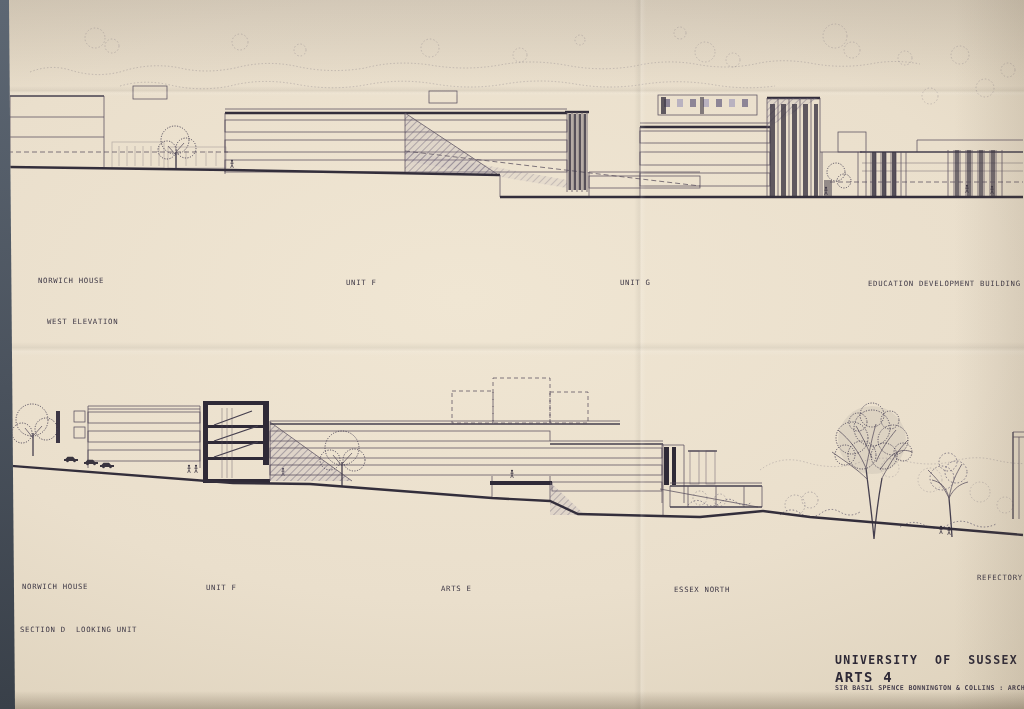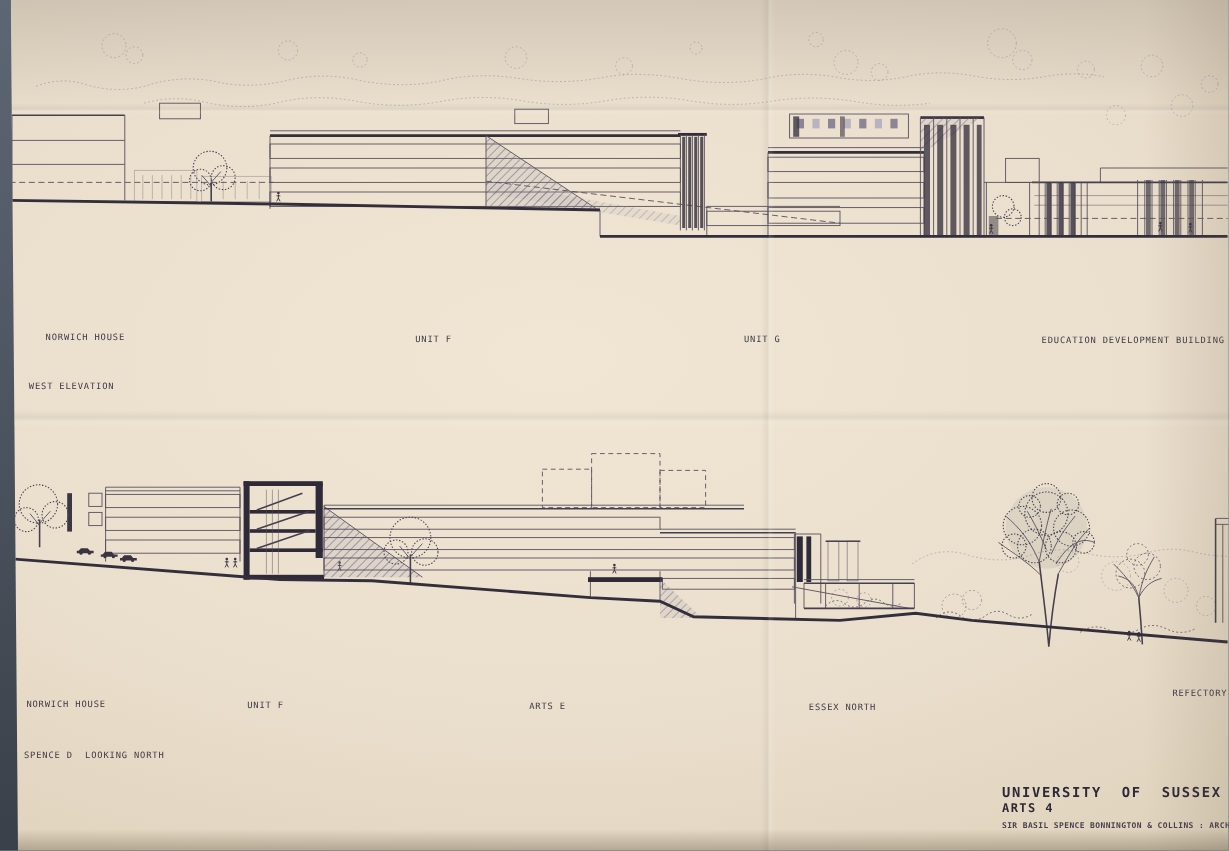--- a/index.html
+++ b/index.html
@@ -38,21 +38,21 @@
   .sketch{stroke:#665e71;stroke-width:0.8;fill:none;stroke-dasharray:1.5 2;}
   .sketchd{stroke:#4a4356;stroke-width:0.9;fill:none;stroke-dasharray:1.2 1.4;}
   .faint{opacity:0.35;}
   .half{opacity:0.55;}
   .lbl{
     position:absolute;color:#3e3846;font-size:7.3px;letter-spacing:0.7px;
     white-space:pre;line-height:1;
   }
   .tb{position:absolute;color:#2e2936;white-space:pre;line-height:1;}
   .tb1{font-size:11.5px;font-weight:bold;letter-spacing:1.4px;}
-  .tb2{font-size:10px;font-weight:bold;letter-spacing:1.2px;}
+  .tb2{font-size:14px;font-weight:bold;letter-spacing:1.2px;}
   .tb3{font-size:6.6px;font-weight:bold;letter-spacing:0.35px;color:#463f4d;}
 </style>
 </head>
 <body>
 
 <div class="stage">
   <div class="paper">
 
     <svg class="art" width="1024" height="709" viewBox="0 0 1024 709">
       <defs>
@@ -360,28 +360,28 @@
         <g>
           <path class="heavy" d="M0,465 L233,483 L310,484 L492,498 L550,501 L578,514 L700,517 L763,511 L810,517 L1023,535"></path>
         </g>
       </g>
     </svg>
 
     <div class="lbl" style="left:38px;top:277px">NORWICH HOUSE</div>
     <div class="lbl" style="left:346px;top:279px">UNIT F</div>
     <div class="lbl" style="left:620px;top:279px">UNIT G</div>
     <div class="lbl" style="left:868px;top:280px">EDUCATION DEVELOPMENT BUILDING</div>
-    <div class="lbl" style="left:24px;top:318px">WEST ELEVATION</div>
+    <div class="lbl" style="left:47px;top:318px">WEST ELEVATION</div>
 
     <div class="lbl" style="left:22px;top:583px">NORWICH HOUSE</div>
     <div class="lbl" style="left:206px;top:584px">UNIT F</div>
     <div class="lbl" style="left:441px;top:585px">ARTS E</div>
     <div class="lbl" style="left:674px;top:586px">ESSEX NORTH</div>
     <div class="lbl" style="left:977px;top:574px">REFECTORY</div>
-    <div class="lbl" style="left:20px;top:626px">SPENCE D  LOOKING NORTH</div>
+    <div class="lbl" style="left:20px;top:626px">SECTION D  LOOKING UNIT</div>
 
     <div>
       <div class="tb tb1" style="left:835px;top:655px">UNIVERSITY  OF  SUSSEX</div>
       <div class="tb tb2" style="left:835px;top:670px">ARTS 4</div>
       <div class="tb tb3" style="left:835px;top:685px">SIR BASIL SPENCE BONNINGTON &amp; COLLINS : ARCHITECTS</div>
     </div>
 
     <div class="overlay shade-top"></div>
     <div class="overlay crease-top"></div>
     <div class="overlay fold-v"></div>

